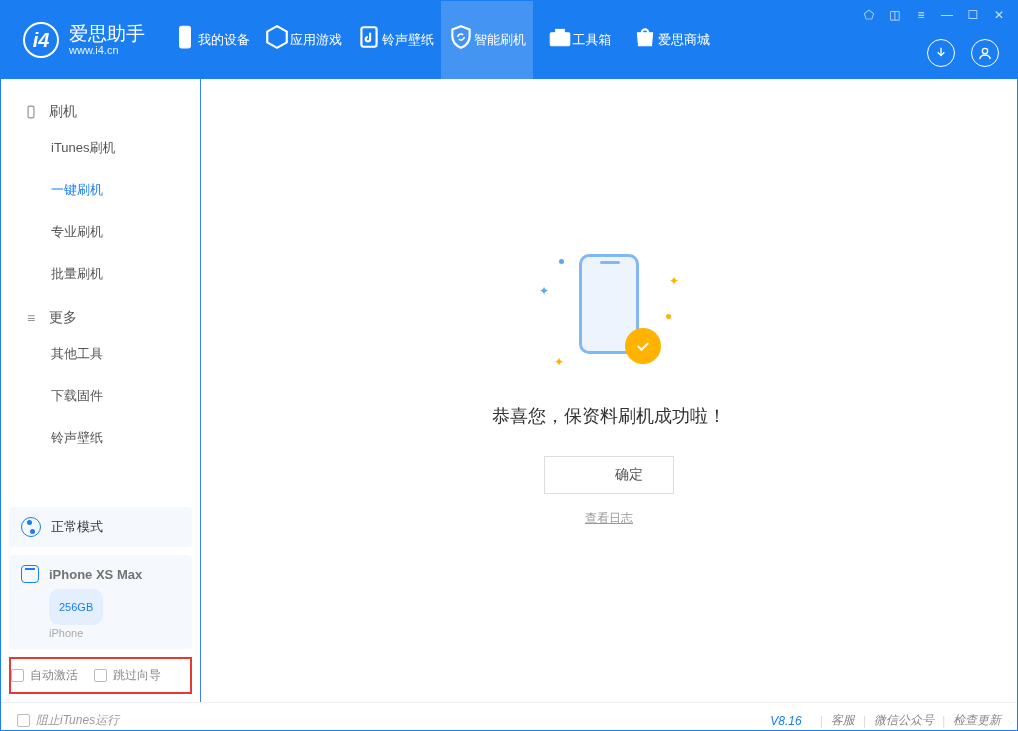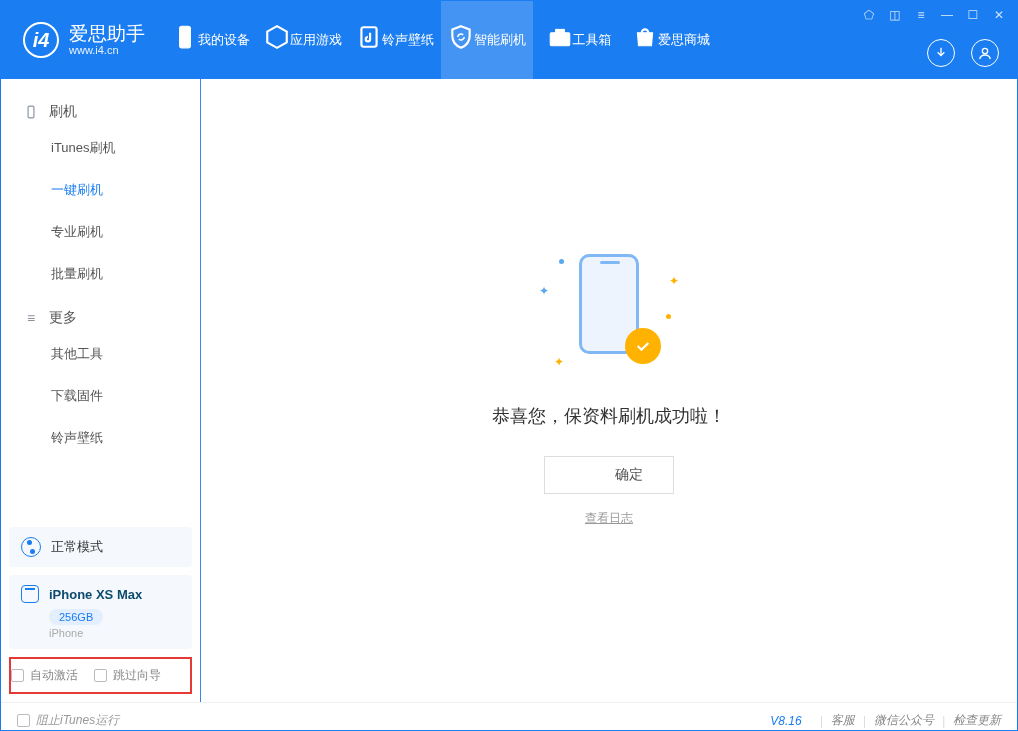--- a/index.html
+++ b/index.html
@@ -41,22 +41,22 @@
 .mode-box, .device-box { background: #f5f8fc; border-radius: 4px; padding: 10px 12px; margin-bottom: 8px; }
 .mode-box { display: flex; align-items: center; font-size: 13px; color: #333; }
 .mode-icon { width: 20px; height: 20px; border: 1.5px solid #1a7df1; border-radius: 50%; margin-right: 10px; position: relative; }
 .mode-icon::before, .mode-icon::after { content: ''; position: absolute; width: 5px; height: 5px; background: #1a7df1; border-radius: 50%; }
 .mode-icon::before { top: 2px; left: 5px; }
 .mode-icon::after { bottom: 2px; right: 5px; }
 
 .device-box .dv-row { display: flex; align-items: center; }
 .dv-icon { width: 18px; height: 18px; border: 1.5px solid #1a7df1; border-radius: 4px; margin-right: 10px; position: relative; }
 .dv-icon::after { content: ''; position: absolute; left: 3px; right: 3px; top: 2px; height: 1.5px; background: #1a7df1; }
-.dv-name { font-size: 13px; font-weight: 600; color: #0c4a6e; }
-.dv-badge { display: inline-block; margin: 6px 0 2px 28px; background: #e3efff; color: #1a7df1; font-size: 11px; padding: 2px 10px; border-radius: 10px; }
+.dv-name { font-size: 13px; font-weight: 600; color: #737373; }
+.dv-badge { display: inline-block; margin: 6px 0 2px 28px; background: #e3efff; color: #1a7df1; font-size: 11px; padding: 12px 10px; border-radius: 10px; }
 .dv-sub { margin-left: 28px; font-size: 11px; color: #aaa; }
 
 .opt-box { border: 2px solid #e53935; padding: 8px 0; display: flex; gap: 16px; }
 .chk { display: flex; align-items: center; font-size: 12px; color: #888; cursor: pointer; }
 .chk-box { width: 13px; height: 13px; border: 1px solid #bbb; margin-right: 6px; border-radius: 2px; }
 
 
 .main { flex: 1; display: flex; flex-direction: column; align-items: center; justify-content: center; }
 .illus { position: relative; width: 140px; height: 120px; margin-bottom: 30px; }
 .phone { position: absolute; left: 40px; top: 0; width: 60px; height: 100px; border: 3px solid #7fb8f5; border-radius: 10px; background: #edf4fe; }

